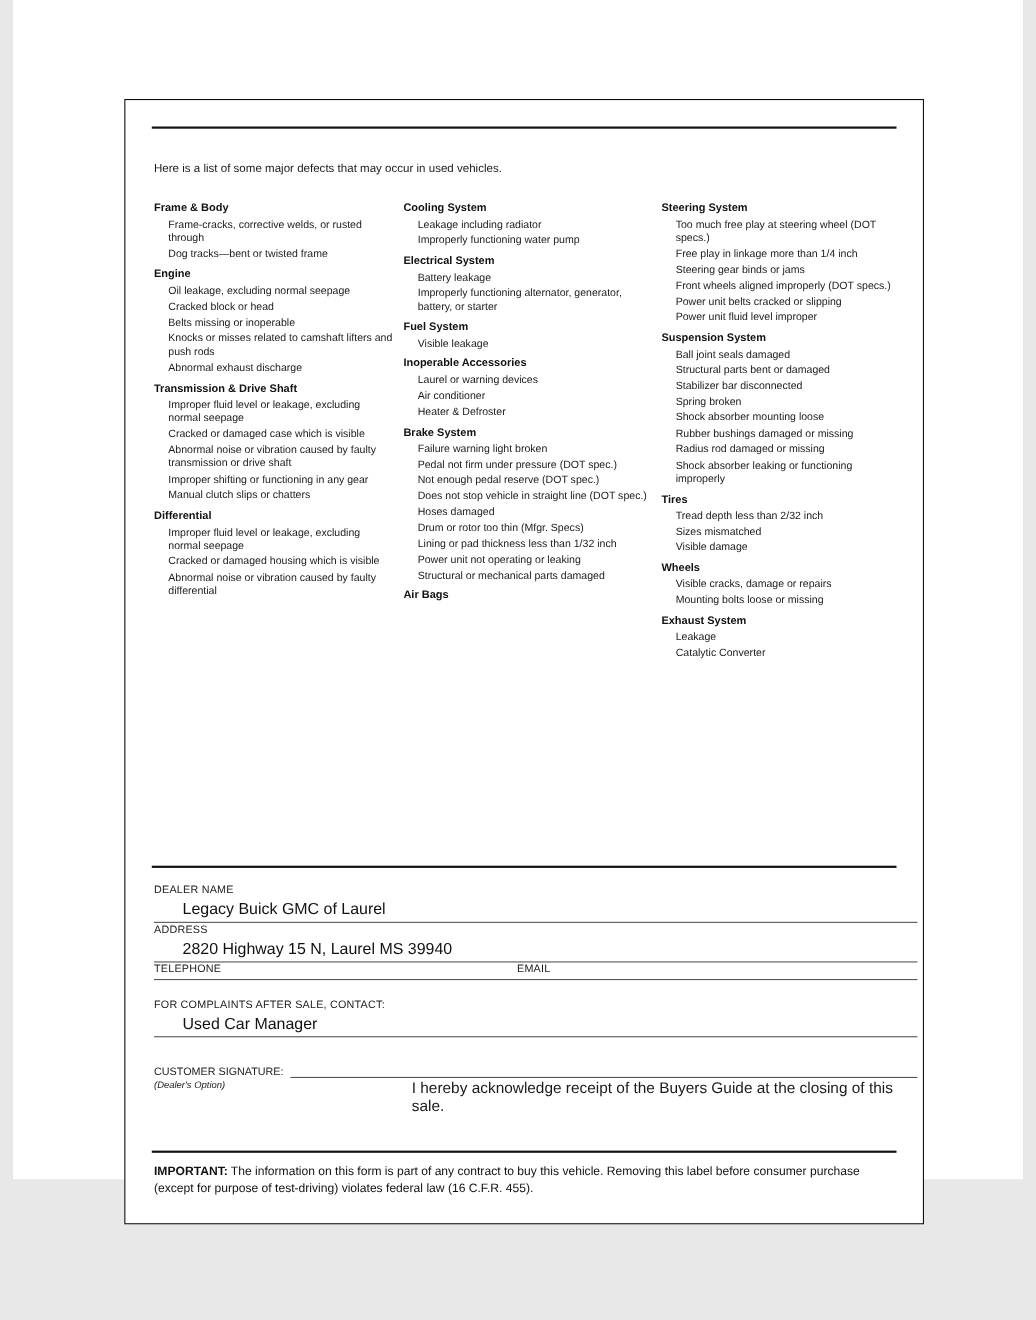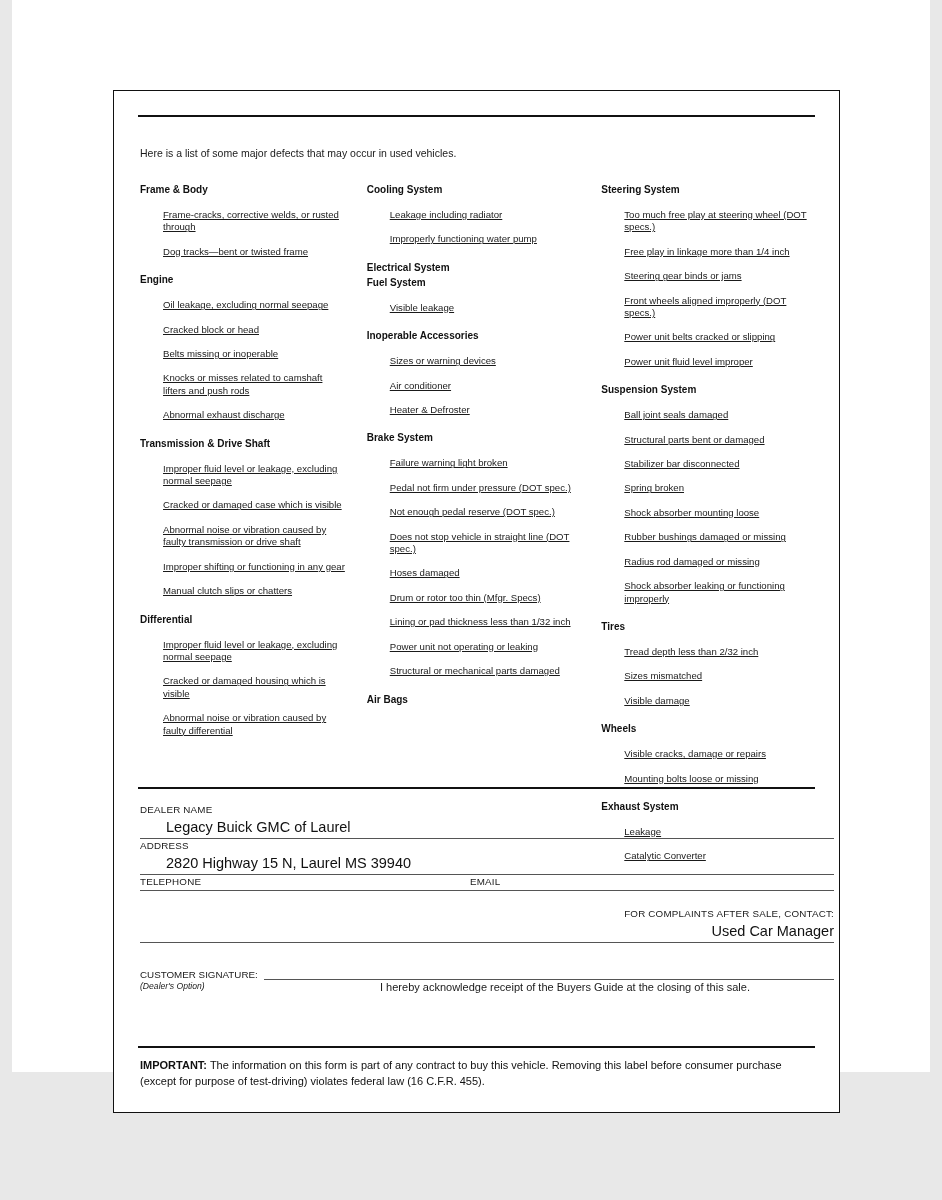--- a/index.html
+++ b/index.html
@@ -73,22 +73,21 @@
     list-style: none;
     margin: 0;
     padding: 0 0 2px 0;
   }
   .grp-items li {
     font-size: 9.6px;
     color: #1a1a1a;
     line-height: 12.4px;
     padding-left: 11px;
     text-indent: 0;
-    margin: 12px;
-    text-decoration: underline;
+    margin: 2px;
   }
   
   .grp-items li {
     position: relative;
   }
 
   
   .form-sep {
     position: absolute;
     left: 24px;
@@ -121,21 +120,21 @@
   .field-line {
     border-bottom: 1px solid #555;
     height: 0;
     margin-top: 1px;
   }
   .two-col-labels {
     display: flex;
   }
   .two-col-labels .lbl-left { width: 330px; }
 
-  .contact-block { margin-top: 16px; text-align: right; }
+  .contact-block { margin-top: 16px; }
   .sig-block { margin-top: 26px; }
   .sig-row {
     display: flex;
     align-items: flex-end;
     gap: 6px;
   }
   .sig-label {
     font-size: 9.8px;
     color: #1a1a1a;
     white-space: nowrap;
@@ -149,21 +148,21 @@
     display: flex;
     margin-top: 1px;
   }
   .sig-sub .opt {
     font-size: 8.6px;
     color: #1a1a1a;
     width: 240px;
     font-style: italic;
   }
   .sig-sub .ack {
-    font-size: 11px;
+    font-size: 14px;
     color: #1a1a1a;
   }
 
   .important-sep {
     position: absolute;
     left: 24px;
     right: 24px;
     top: 955px;
     border-top: 2px solid #111;
   }
@@ -230,31 +229,35 @@
         <div class="col col-2">
             <div class="grp">
               <div class="grp-title">Cooling System</div>
               <ul class="grp-items">
                 <li>Leakage including radiator</li>
                 <li>Improperly functioning water pump</li>
               </ul>
             </div>
             <div class="grp">
               <div class="grp-title">Electrical System</div>
+              <ul class="grp-items">
+                <li>Battery leakage</li>
+                <li>Improperly functioning alternator, generator, battery, or starter</li>
+              </ul>
             </div>
             <div class="grp">
               <div class="grp-title">Fuel System</div>
               <ul class="grp-items">
                 <li>Visible leakage</li>
               </ul>
             </div>
             <div class="grp">
               <div class="grp-title">Inoperable Accessories</div>
               <ul class="grp-items">
-                <li>Sizes or warning devices</li>
+                <li>Laurel or warning devices</li>
                 <li>Air conditioner</li>
                 <li>Heater &amp; Defroster</li>
               </ul>
             </div>
             <div class="grp">
               <div class="grp-title">Brake System</div>
               <ul class="grp-items">
                 <li>Failure warning light broken</li>
                 <li>Pedal not firm under pressure (DOT spec.)</li>
                 <li>Not enough pedal reserve (DOT spec.)</li>

